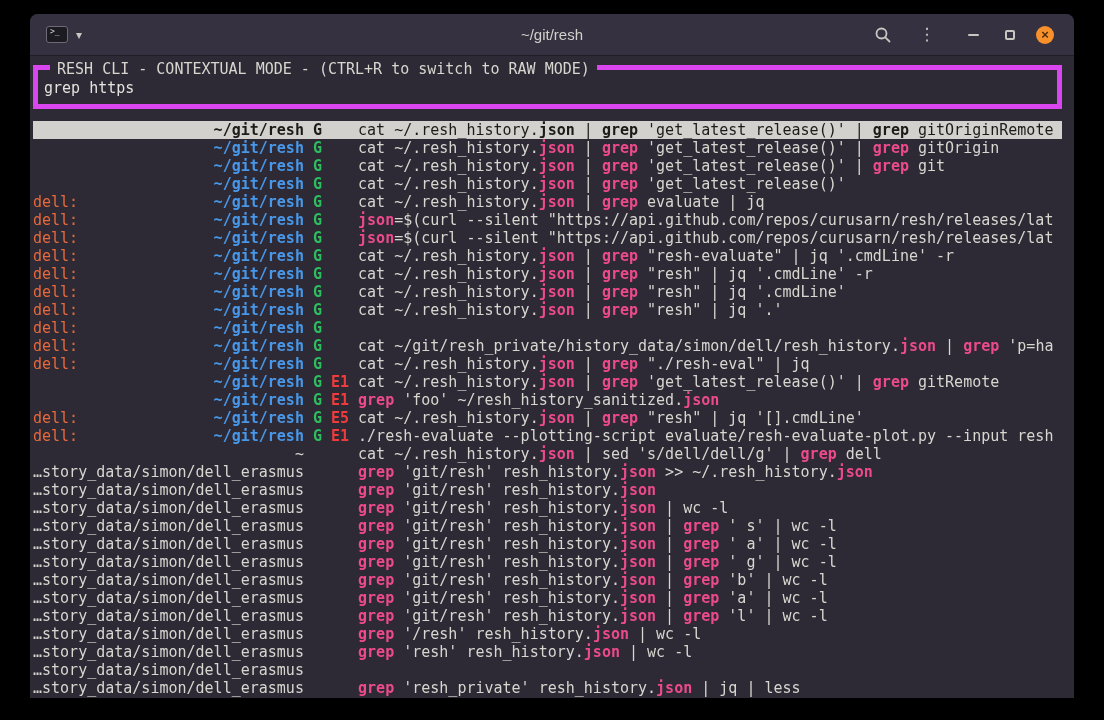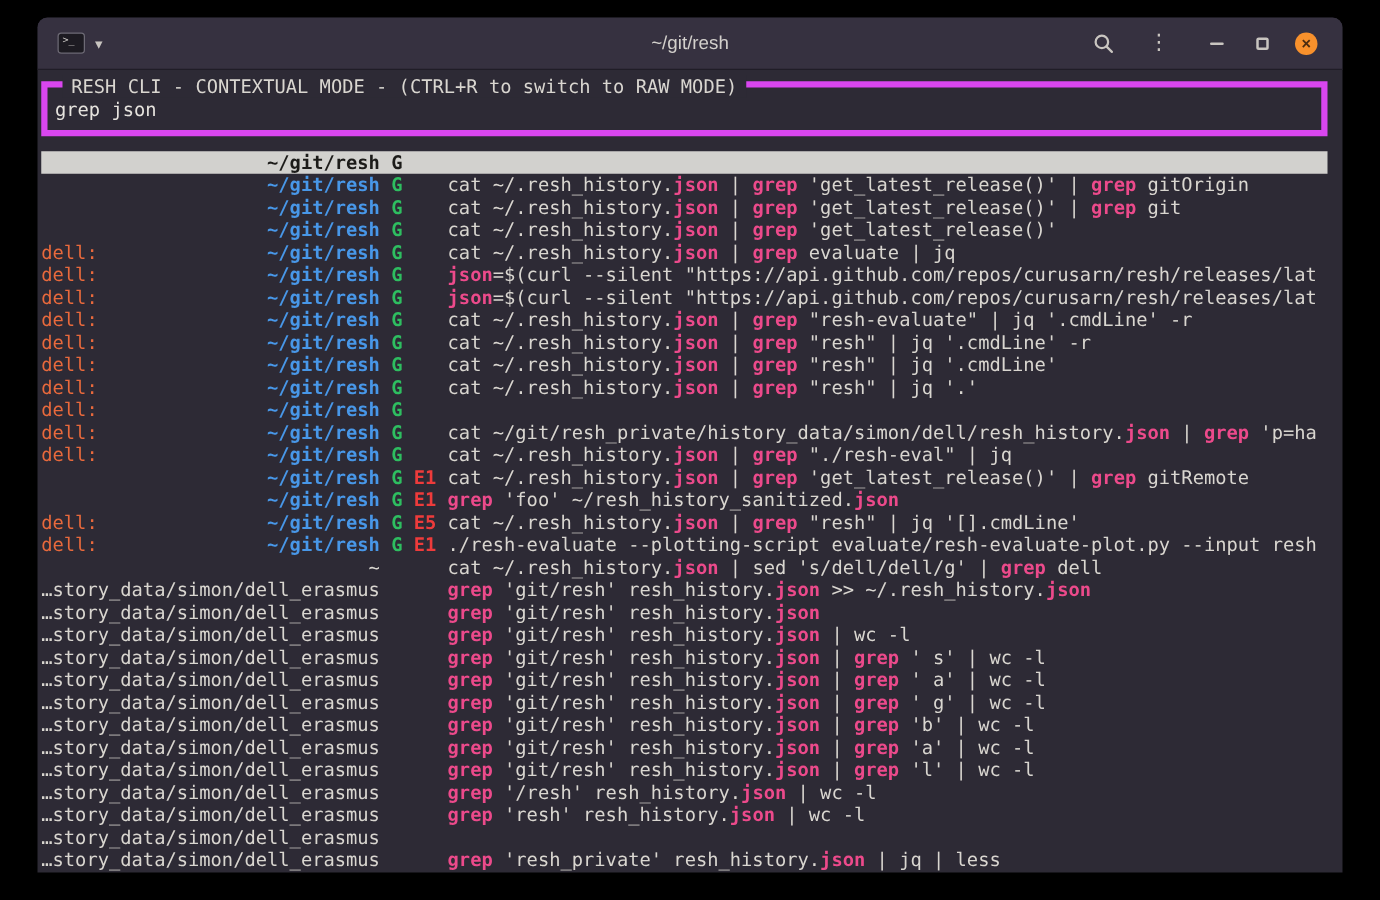--- a/index.html
+++ b/index.html
@@ -91,27 +91,28 @@
       </div>
       <div class="tb-btn">
         <span class="close-circle">×</span>
       </div>
     </div>
   </div>
 
   <div class="content">
     <div class="search-box">
       <span class="box-title">RESH CLI - CONTEXTUAL MODE - (CTRL+R to switch to RAW MODE)</span>
-      <div class="query-line">grep json</div>
+      <div class="query-line">grep https</div>
     </div>
 
     <div class="history">
         <div class="row selected">
     <span class="left"><span class="host"></span><span class="path path-cur">~/git/resh</span></span>
     <span class="flags"><span class="flag flag-G">G</span></span>
+    <span class="cmd">cat ~/.resh_history.<span class="match">json</span> | <span class="match">grep</span> 'get_latest_release()' | <span class="match">grep</span> gitOriginRemote</span>
   </div>
         <div class="row">
     <span class="left"><span class="host"></span><span class="path path-cur">~/git/resh</span></span>
     <span class="flags"><span class="flag flag-G">G</span></span>
     <span class="cmd">cat ~/.resh_history.<span class="match">json</span> | <span class="match">grep</span> 'get_latest_release()' | <span class="match">grep</span> gitOrigin</span>
   </div>
         <div class="row">
     <span class="left"><span class="host"></span><span class="path path-cur">~/git/resh</span></span>
     <span class="flags"><span class="flag flag-G">G</span></span>
     <span class="cmd">cat ~/.resh_history.<span class="match">json</span> | <span class="match">grep</span> 'get_latest_release()' | <span class="match">grep</span> git</span>

